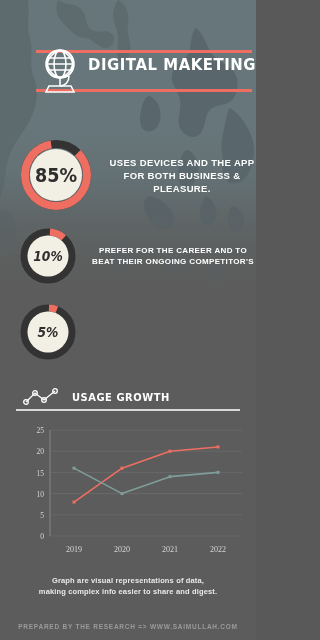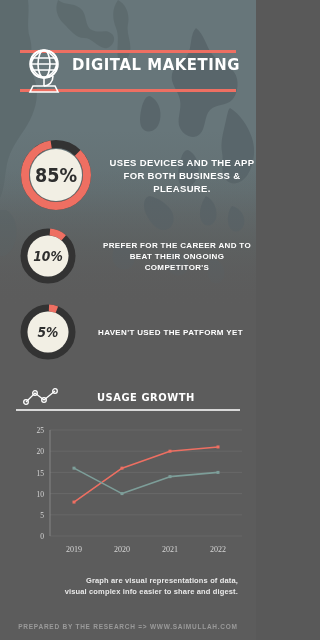--- a/index.html
+++ b/index.html
@@ -56,21 +56,21 @@
                 rgba(92,92,92,0) 55%,
                 rgba(92,92,92,0.45) 78%,
                 rgba(92,92,92,0.95) 95%,
                 rgba(92,92,92,1) 100%);
     pointer-events: none;
   }
 
   
   .header {
     position: absolute;
-    left: 0;
+    left: 16px;
     top: 44px;
     width: 256px;
     height: 52px;
   }
   .header-rule {
     position: absolute;
     left: 20px;
     width: 216px;
     height: 3px;
     background: #ee6f62;
@@ -146,33 +146,32 @@
     line-height: 13px;
     letter-spacing: 0.35px;
     text-transform: uppercase;
     font-family: "Liberation Sans", sans-serif;
     text-align: center;
   }
   .stat-row.r1 .stat-text,
   .stat-row.r2 .stat-text {
     font-size: 8px;
     line-height: 11px;
-    margin-left: 22px;
+    margin-left: 14px;
   }
 
   
   .section-head {
     position: absolute;
     left: 22px;
     top: 382px;
     width: 212px;
     height: 30px;
     display: flex;
     align-items: center;
-    gap: 25px;
   }
   .section-title {
     margin-left: 8px;
     color: #ffffff;
     font-size: 11px;
     font-weight: bold;
     letter-spacing: 0.6px;
     font-family: "DejaVu Sans", sans-serif;
     transform: scaleX(0.9);
     transform-origin: left center;
@@ -196,21 +195,21 @@
     height: 145px;
   }
   .chart svg { display: block; }
 
   
   .footer-note {
     position: absolute;
     left: 18px;
     top: 575px;
     width: 220px;
-    text-align: right;
+    text-align: center;
     color: #e9e9e9;
     font-size: 7.5px;
     font-weight: bold;
     line-height: 11px;
     letter-spacing: 0.15px;
     font-family: "Liberation Sans", sans-serif;
   }
   .credit-bar {
     position: absolute;
     left: 0;
@@ -326,21 +325,20 @@
 
   <div class="stat-row r2">
     <div class="donut small">
       <svg viewBox="0 0 56 56" xmlns="http://www.w3.org/2000/svg">
         <circle cx="28" cy="28" r="24" fill="none" stroke="#333333" stroke-width="7"></circle>
         <circle cx="28" cy="28" r="24" fill="none" stroke="#ee6f62" stroke-width="7" stroke-dasharray="8 142.8" stroke-dashoffset="-1" transform="rotate(-90 28 28)"></circle>
         <circle cx="28" cy="28" r="20.5" fill="#f2efe4"></circle>
       </svg>
       <div class="value">5%</div>
     </div>
-    <div class="stat-text">HAVEN'T USED THE PATFORM YET</div>
   </div>
 
   <div class="section-head">
     <svg width="42" height="20" viewBox="0 0 42 20" xmlns="http://www.w3.org/2000/svg">
       <polyline points="4,15 13,6 22,13 33,4" fill="none" stroke="#ffffff" stroke-width="1.3"></polyline>
       <circle cx="4" cy="15" r="2.3" fill="none" stroke="#ffffff" stroke-width="1.3"></circle>
       <circle cx="13" cy="6" r="2.3" fill="none" stroke="#ffffff" stroke-width="1.3"></circle>
       <circle cx="22" cy="13" r="2.3" fill="none" stroke="#ffffff" stroke-width="1.3"></circle>
       <circle cx="33" cy="4" r="2.3" fill="none" stroke="#ffffff" stroke-width="1.3"></circle>
     </svg>
@@ -375,20 +373,20 @@
         <polyline points="64,48.16 112,73.6 160,56.64 208,52.4" fill="none" stroke="#7d9e99" stroke-width="1.6" stroke-linejoin="round" stroke-linecap="round"></polyline>
         <rect x="62.5" y="46.66" width="3" height="3" fill="#7d9e99"></rect>
         <rect x="110.5" y="72.1" width="3" height="3" fill="#7d9e99"></rect>
         <rect x="158.5" y="55.14" width="3" height="3" fill="#7d9e99"></rect>
         <rect x="206.5" y="50.9" width="3" height="3" fill="#7d9e99"></rect>
       </svg>
   </div>
 
   <div class="footer-note">
     <div>Graph are visual representations of data,</div>
-    <div>visual complex info easier to share and digest.</div>
+    <div>making complex info easier to share and digest.</div>
   </div>
 
   <div class="credit-bar">
     <div class="credit-text">PREPARED BY THE RESEARCH =&gt; WWW.SAIMULLAH.COM</div>
   </div>
 
 </div>
 
 </body></html>

